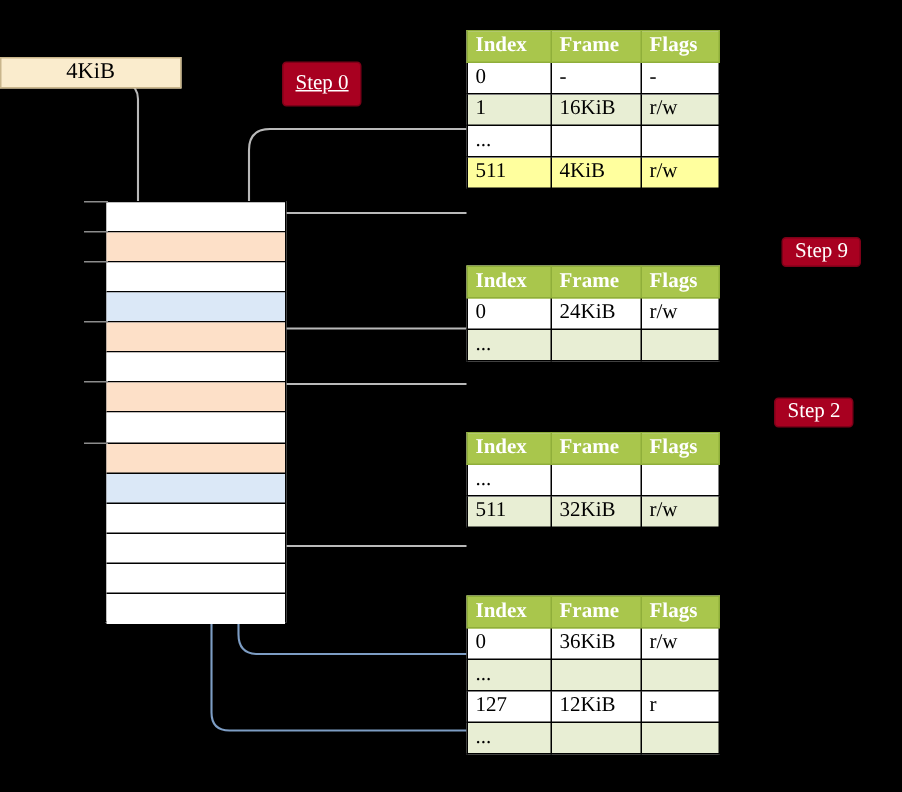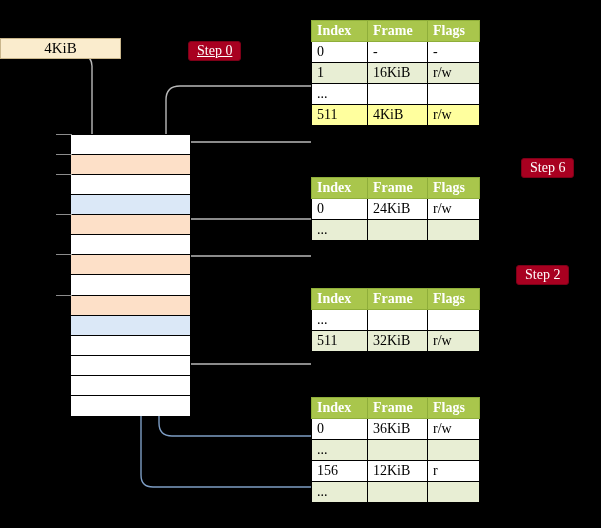--- a/index.html
+++ b/index.html
@@ -96,22 +96,22 @@
     </g>
 
     <g fill="none" stroke="#7d9dc4" stroke-width="1.4">
       <path d="M 311,436 L 172,436 Q 159,436 159,423 L 159,330" marker-end="url(#arrB)"></path>
       <path d="M 311,487 L 153,487 Q 141,487 141,475 L 141,238" marker-end="url(#arrB)"></path>
     </g>
   </svg>
 
   <div class="kib-box" style="left:0px;top:38px;width:121px;height:21px;">4KiB</div>
 
-  <div class="step-pill" style="left:188px;top:41px;height:20px;text-decoration:underline;">Step 0</div>
-  <div class="step-pill" style="left:521px;top:158px;height:20px;">Step 6</div>
+  <div class="step-pill" style="left:188px;top:41px;height:30px;text-decoration:underline;">Step 0</div>
+  <div class="step-pill" style="left:521px;top:158px;height:20px;">Step 9</div>
   <div class="step-pill" style="left:516px;top:265px;height:20px;">Step 2</div>
 
   <div id="memcol" style="left:70px;top:134px;width:121px;height:281px;">
       <div class="mem-row white" style="height: 20.0714px;"></div>
       <div class="mem-row peach" style="height: 20.0714px;"></div>
       <div class="mem-row white" style="height: 20.0714px;"></div>
       <div class="mem-row blue" style="height: 20.0714px;"></div>
       <div class="mem-row peach" style="height: 20.0714px;"></div>
       <div class="mem-row white" style="height: 20.0714px;"></div>
       <div class="mem-row peach" style="height: 20.0714px;"></div>
@@ -233,21 +233,21 @@
           <td>0</td>
           <td>36KiB</td>
           <td>r/w</td>
         </tr>
         <tr class="even">
           <td>...</td>
           <td></td>
           <td></td>
         </tr>
         <tr class="odd">
-          <td>156</td>
+          <td>127</td>
           <td>12KiB</td>
           <td>r</td>
         </tr>
         <tr class="even">
           <td>...</td>
           <td></td>
           <td></td>
         </tr>
       </tbody>
   </table>

